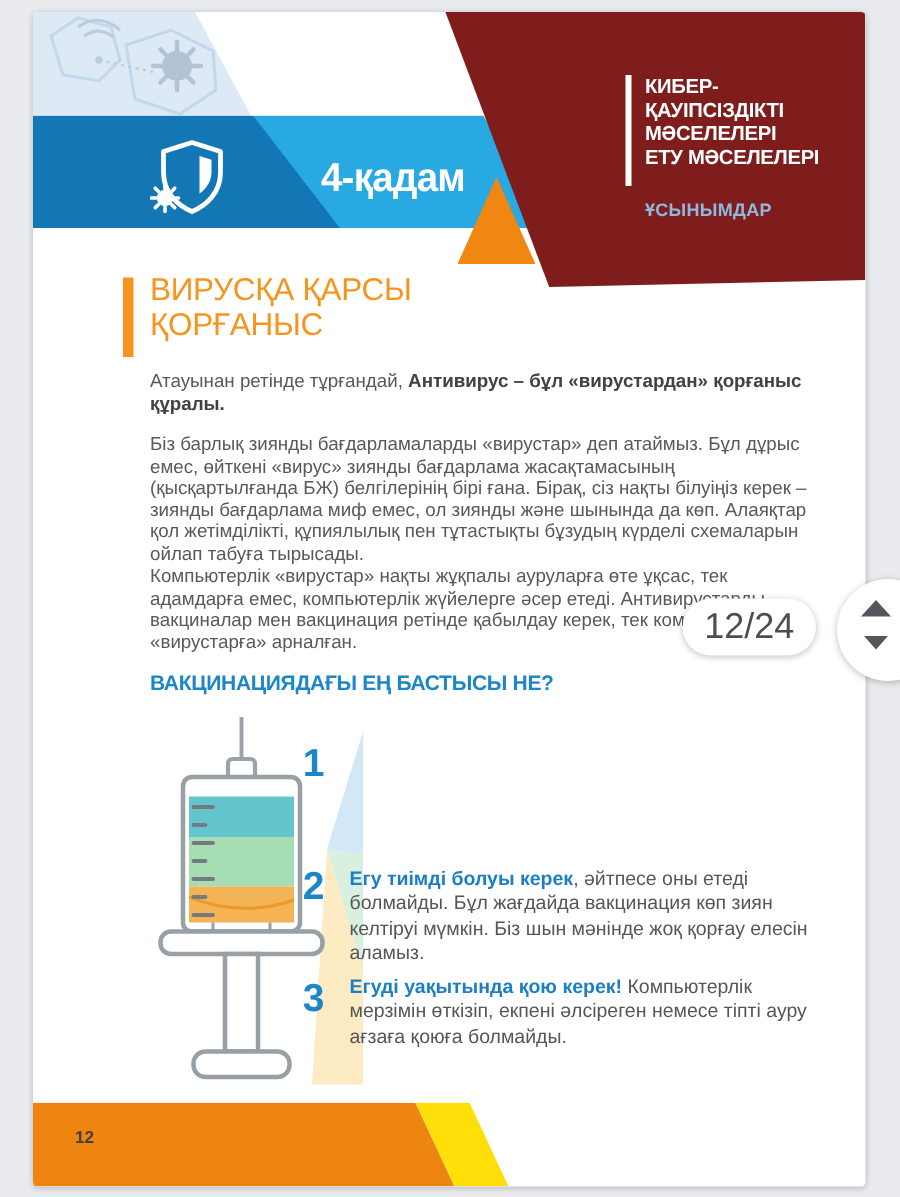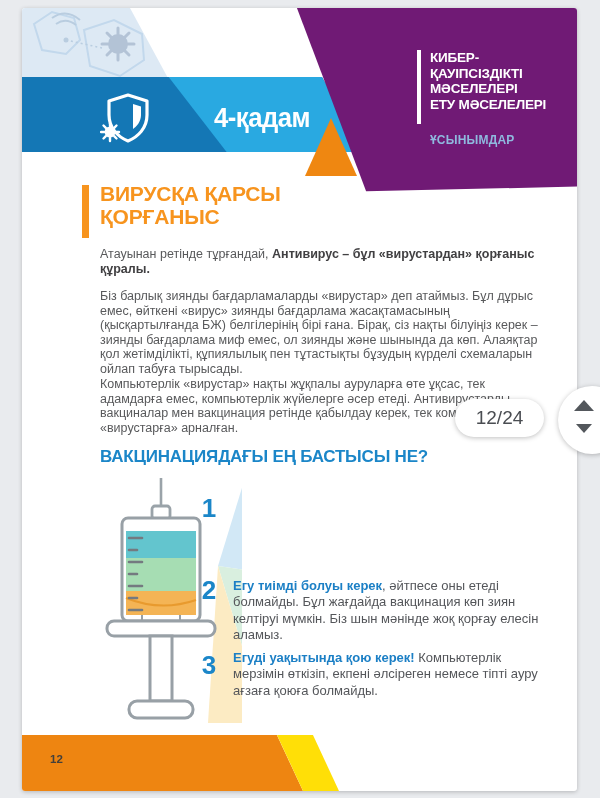--- a/index.html
+++ b/index.html
@@ -32,51 +32,51 @@
     color:#ffffff; font-size:27px; font-weight:bold; text-align:center;
     letter-spacing:-0.5px; transform:scaleX(.95); transform-origin:center;
   }
   .tri-orange {
     position:absolute; left:283px; top:110px; width:52px; height:58px;
     background:#ef8711;
     clip-path:polygon(50% 0, 100% 100%, 0 100%);
   }
   .navy-panel {
     position:absolute; left:258px; top:0; width:297px; height:191px;
-    background:#701a75;
+    background:#7f1d1d;
     clip-path:polygon(5.7% 0, 100% 0, 100% 93.5%, 29% 96%);
   }
   .navy-bar { position:absolute; left:137px; top:42px; width:4px; height:74px; background:#ffffff; }
   .navy-title {
     position:absolute; left:150px; top:42px; width:140px;
     color:#ffffff; font-size:13.5px; font-weight:bold; line-height:15.5px;
     letter-spacing:-0.2px;
   }
   .navy-sub {
     position:absolute; left:150px; top:125px;
     color:#8fb9de; font-size:12px; font-weight:bold; letter-spacing:0.2px;
   }
   
   .title-bar { position:absolute; left:60px; top:177px; width:7px; height:53px; background:#f7941e; }
   .article-title {
     position:absolute; left:78px; top:174px;
-    color:#f7941e; font-size:21px; font-weight:bold; line-height:23px;
+    color:#f7941e; font-size:21px; font-weight:normal; line-height:23px;
     letter-spacing:-0.2px;
   }
   .para {
     position:absolute; left:78px; width:448px;
     color:#58595b; font-size:12.5px; line-height:14.6px;
   }
   .para b { color:#414042; }
   .p1 { top:239px; }
   .p2 { top:281px; }
   .p3 { top:369px; }
   .section-heading {
     position:absolute; left:78px; top:439px;
-    color:#1b86c8; font-size:17px; font-weight:bold; letter-spacing:-0.2px;
+    color:#1b86c8; font-size:14px; font-weight:bold; letter-spacing:-0.2px;
   }
   
   .fans { position:absolute; left:60px; top:460px; }
   .syringe { position:absolute; left:60px; top:460px; }
   .num {
     position:absolute; left:172px; width:30px; text-align:center;
     color:#1b86c8; font-size:26px; font-weight:bold;
   }
   .num1 { top:485px; } .num2 { top:567px; } .num3 { top:642px; }
   .item {
@@ -99,21 +99,21 @@
   .footer-pagenum {
     position:absolute; left:28px; top:745px;
     color:#44403b; font-size:11.5px; font-weight:bold;
   }
   
   .page-pill {
     position:absolute; left:455px; top:399px; width:89px; height:38px;
     background:#ffffff; border-radius:19px;
     box-shadow:0 1px 5px rgba(0,0,0,.25);
     display:flex; align-items:center; justify-content:center;
-    color:#4a4d52; font-size:19px; z-index:10;
+    color:#4a4d52; font-size:24px; z-index:10;
   }
   .scroll-widget {
     position:absolute; left:558px; top:386px; width:68px; height:68px;
     background:#ffffff; border-radius:50%;
     box-shadow:0 1px 5px rgba(0,0,0,.25);
     z-index:10;
   }
   .arr-up {
     position:absolute; left:16px; top:14px; width:0; height:0;
     border-left:10px solid transparent; border-right:10px solid transparent;

